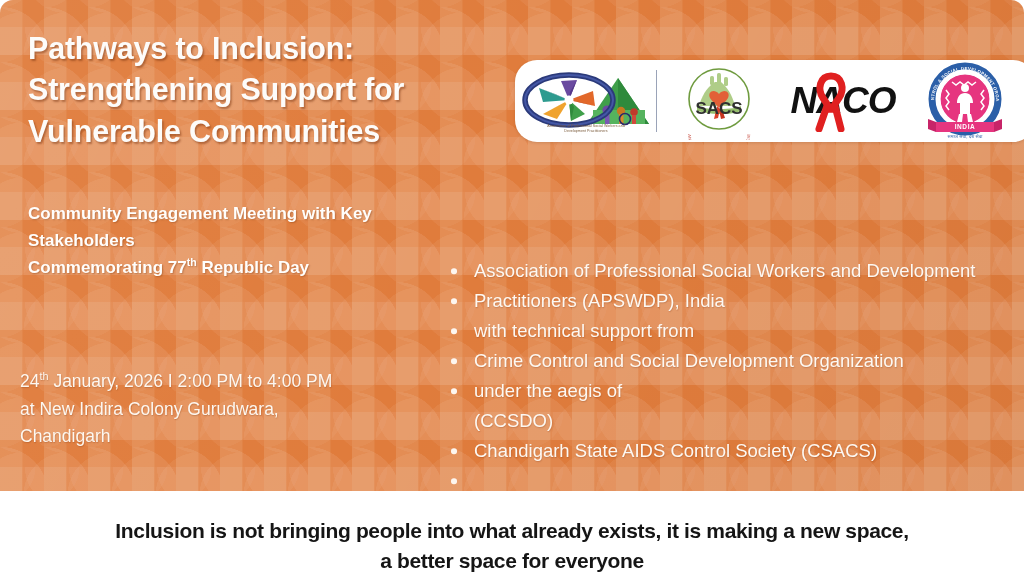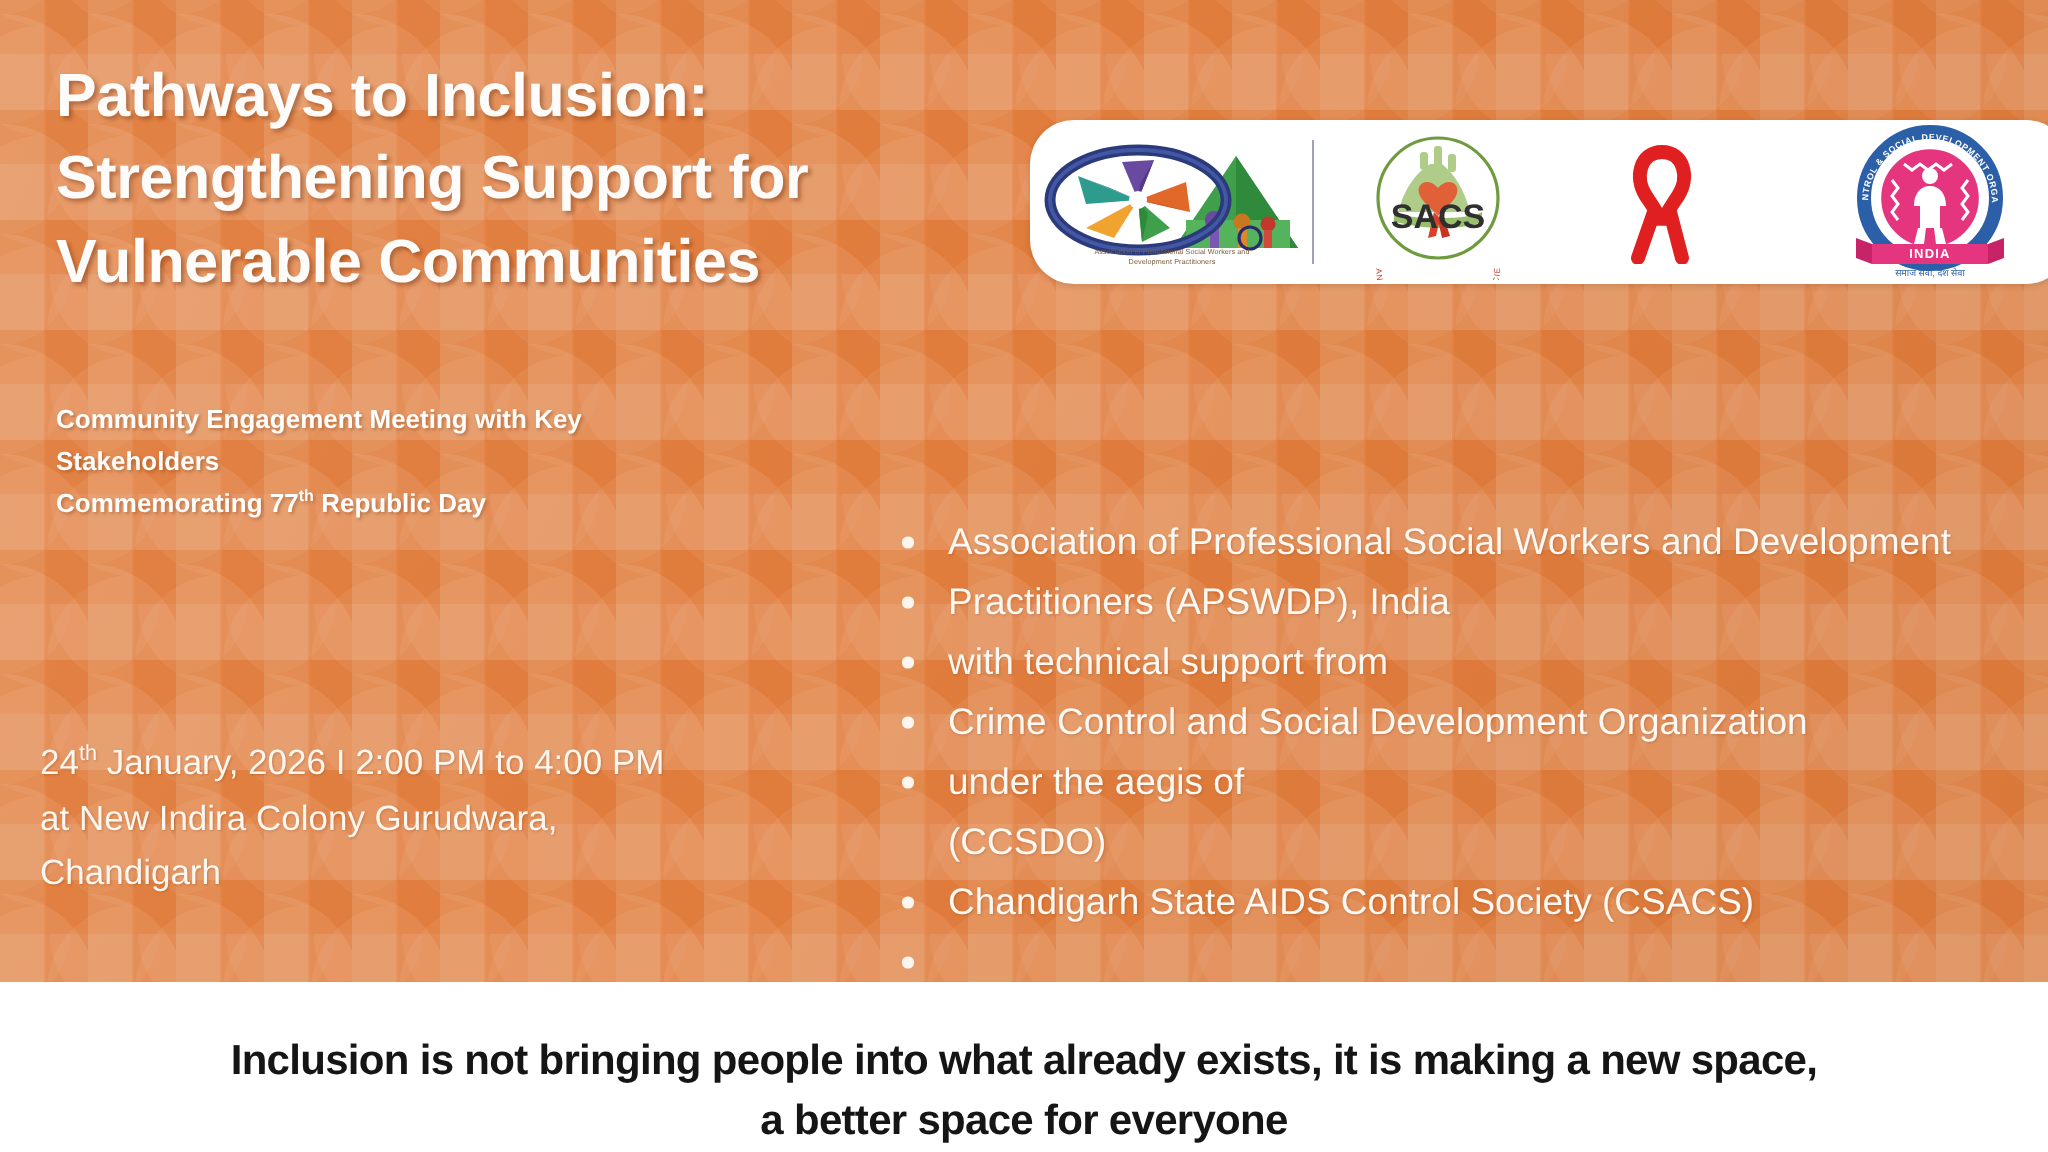--- a/index.html
+++ b/index.html
@@ -13,20 +13,21 @@
     font-family: "Liberation Sans", sans-serif;
     background: #ffffff;
   }
 
   #poster {
     position: relative;
     width: 1024px;
     height: 576px;
     overflow: hidden;
     background: #ffffff;
+    border-radius: 13px;
   }
 
   
   #stage {
     position: absolute;
     left: 0;
     top: 0;
     width: 1024px;
     height: 491px;
     background-color: #e07c3c;
@@ -72,21 +73,21 @@
     text-shadow: 1.5px 1.5px 2px rgba(110,45,10,0.45);
   }
 
   
   #subtitle {
     position: absolute;
     left: 28px;
     top: 200px;
     width: 470px;
     color: #fffefc;
-    font-size: 13px;
+    font-size: 17px;
     font-weight: bold;
     line-height: 1.6;
     text-shadow: 1px 1px 1.6px rgba(110,45,10,0.35);
   }
   #subtitle sup {
     font-size: 0.62em;
     vertical-align: super;
     line-height: 0;
   }
 
@@ -314,20 +315,21 @@
           <text x="42" y="52" text-anchor="middle" font-family="Liberation Sans, sans-serif" font-size="17" font-weight="bold" fill="#2f2f2f">SACS</text>
           <text font-family="Liberation Sans, sans-serif" font-size="4.1" fill="#c0392b" letter-spacing="0.5">
             <textPath href="#csacsArc" startOffset="50%" text-anchor="middle">CHANDIGARH STATE AIDS CONTROL SOCIETY</textPath>
           </text>
         </svg>
       </div>
     </div>
 
     <div class="logo-cell" id="cell-naco">
       <div class="naco-wrap">
+        <div class="naco-text">NACO</div>
         <svg class="naco-ribbon" width="46" height="62" viewBox="0 0 46 62">
           <path d="M23,6 C12,6 9,19 15,28 C19,34 22,38 23,42 C24,38 27,34 31,28 C37,19 34,6 23,6 Z" fill="none" stroke="#e02020" stroke-width="7" stroke-linecap="round"></path>
           <path d="M19,36 L11,59" stroke="#e02020" stroke-width="7" stroke-linecap="round" fill="none"></path>
           <path d="M27,36 L33,59" stroke="#e02020" stroke-width="7" stroke-linecap="round" fill="none"></path>
         </svg>
       </div>
     </div>
 
     <div class="logo-cell" id="cell-ccsdo">
       <div class="seal-wrap">

